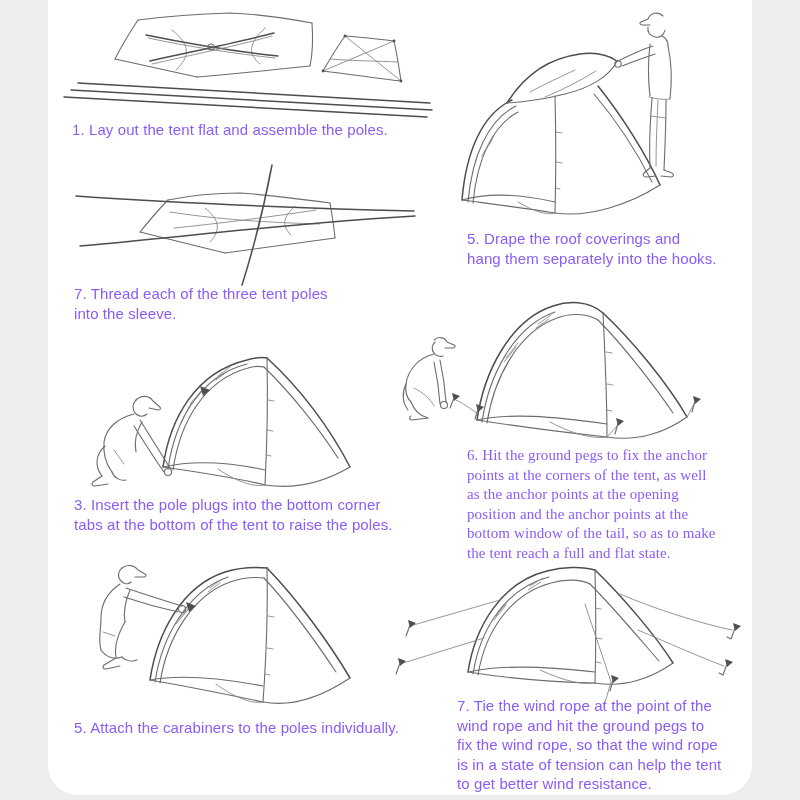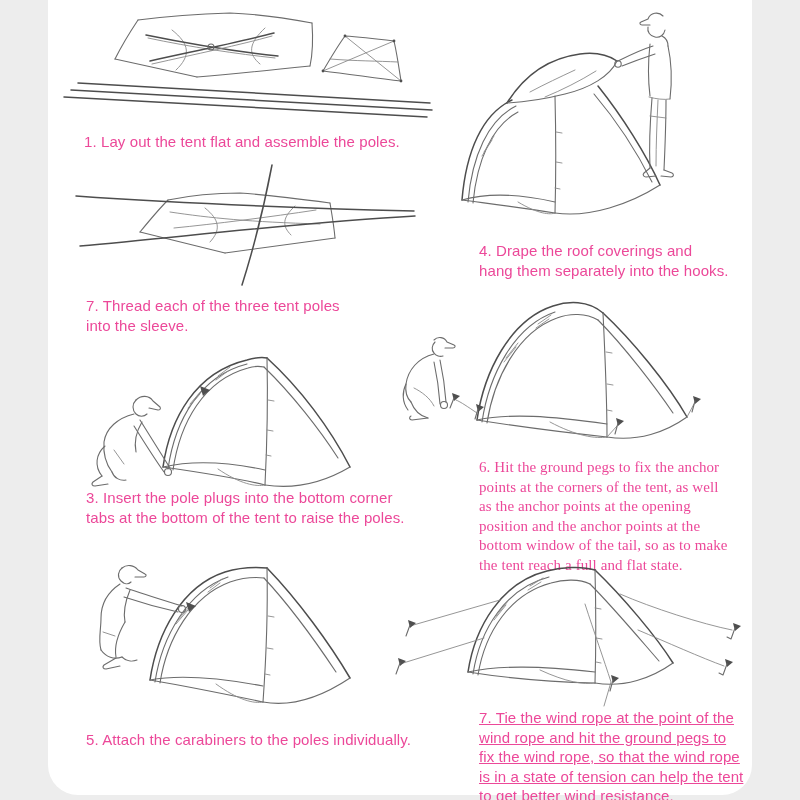--- a/index.html
+++ b/index.html
@@ -15,22 +15,22 @@
   .fig{position:absolute;margin:0;}
   .fig svg{display:block;overflow:visible;}
   .fig path,.fig line,.fig circle,.fig ellipse{
     fill:none;stroke:#6c6c6c;stroke-width:1.1;
     stroke-linecap:round;stroke-linejoin:round;
   }
   .fig .ln-dark{stroke:#4d4d4d;stroke-width:1.5;}
   .fig .ln-thin{stroke:#8a8a8a;stroke-width:0.9;}
   .fig .fill{fill:#4f4f4f;stroke:none;}
   .cap{
-    position:absolute;margin:12px;
-    font-size:15px;line-height:19.5px;color:#ec4899;
+    position:absolute;margin:0;
+    font-size:15px;line-height:19.5px;color:#8b5cf6;
     white-space:pre-line;letter-spacing:0.1px;
   }
 </style>
 </head>
 <body>
 
 <div class="card">
 
   <figure class="fig" style="left:12px;top:4px;">
     <svg width="375" height="118" viewBox="0 0 375 118">
@@ -118,21 +118,21 @@
         <path d="M56,96 C66,112 76,128 86,142"></path>
         <circle cx="90" cy="142" r="3.5"></circle>
         <path d="M27,116 C18,124 16,136 24,146"></path>
         <path d="M34,142 c2,6 8,9 14,8"></path>
         <path d="M24,146 l-9,6 c-2,2 -1,4 2,4 l13,-2"></path>
         <path class="ln-thin" d="M36,120 l10,14"></path>
       </g>
     </svg>
   </figure>
 
-  <p class="cap" style="left:26px;top:476px;width:365px;">3. Insert the pole plugs into the bottom corner
+  <p class="cap" style="left:26px;top:495px;width:365px;">3. Insert the pole plugs into the bottom corner
 tabs at the bottom of the tent to raise the poles.</p>
 
   <figure class="fig" style="left:22px;top:558px;">
     <svg width="340" height="160" viewBox="0 0 340 160">
       <g>
         <path class="ln-dark" d="M80,122 C87,75 112,28 155,14 C168,10 185,9 197,10"></path>
         <path d="M85,124 C92,78 118,33 158,19"></path>
         <path d="M90,125 C97,80 122,38 160,24 C172,20 185,19 194,20"></path>
         <path class="ln-dark" d="M197,10 C228,42 260,86 280,120"></path>
         <path d="M194,20 C222,50 250,90 266,114"></path>
@@ -199,21 +199,21 @@
         <path d="M202,94 C200,118 199,142 200,164"></path>
         <path d="M216,96 C216,120 215,144 214,166"></path>
         <path class="ln-thin" d="M208,96 C207,118 206,140 206,162"></path>
         <path d="M200,164 l-6,5 c-2,2 0,4 2,4 l10,-1"></path>
         <path d="M214,166 l8,3 c2,1 2,4 -1,4 l-10,-1"></path>
         <path class="ln-thin" d="M200,112 l16,2"></path>
       </g>
     </svg>
   </figure>
 
-  <p class="cap" style="left:419px;top:229px;width:300px;">4. Drape the roof coverings and
+  <p class="cap" style="left:419px;top:229px;width:300px;">5. Drape the roof coverings and
 hang them separately into the hooks.</p>
 
   <figure class="fig" style="left:342px;top:292px;">
     <svg width="318" height="156" viewBox="0 0 318 156">
       <g>
         <path class="ln-dark" d="M87,128 C94,80 120,28 163,14 C178,9 198,8 213,21"></path>
         <path d="M92,130 C99,83 124,34 165,20"></path>
         <path d="M97,131 C104,86 128,40 167,26 C180,21 196,21 208,28"></path>
         <path class="ln-dark" d="M213,21 C242,48 278,92 297,125"></path>
         <path d="M208,28 C234,54 266,96 283,121"></path>
@@ -291,19 +291,19 @@
         <path class="fill" d="M353,63 l8,3 l-6,5 z"></path>
         <path d="M355,68 l-4,11 l-4,-2"></path>
         <path class="fill" d="M345,99 l8,3 l-6,5 z"></path>
         <path d="M347,104 l-4,11 l-4,-2"></path>
         <path class="fill" d="M231,115 l8,3 l-6,5 z"></path>
         <path d="M233,120 l-3,11"></path>
       </g>
     </svg>
   </figure>
 
-  <p class="cap" style="left:419px;top:696px;width:296px;text-decoration:underline;">7. Tie the wind rope at the point of the
+  <p class="cap" style="left:409px;top:696px;width:296px;">7. Tie the wind rope at the point of the
 wind rope and hit the ground pegs to
 fix the wind rope, so that the wind rope
 is in a state of tension can help the tent
 to get better wind resistance.</p>
 
 </div>
 
 </body></html>

